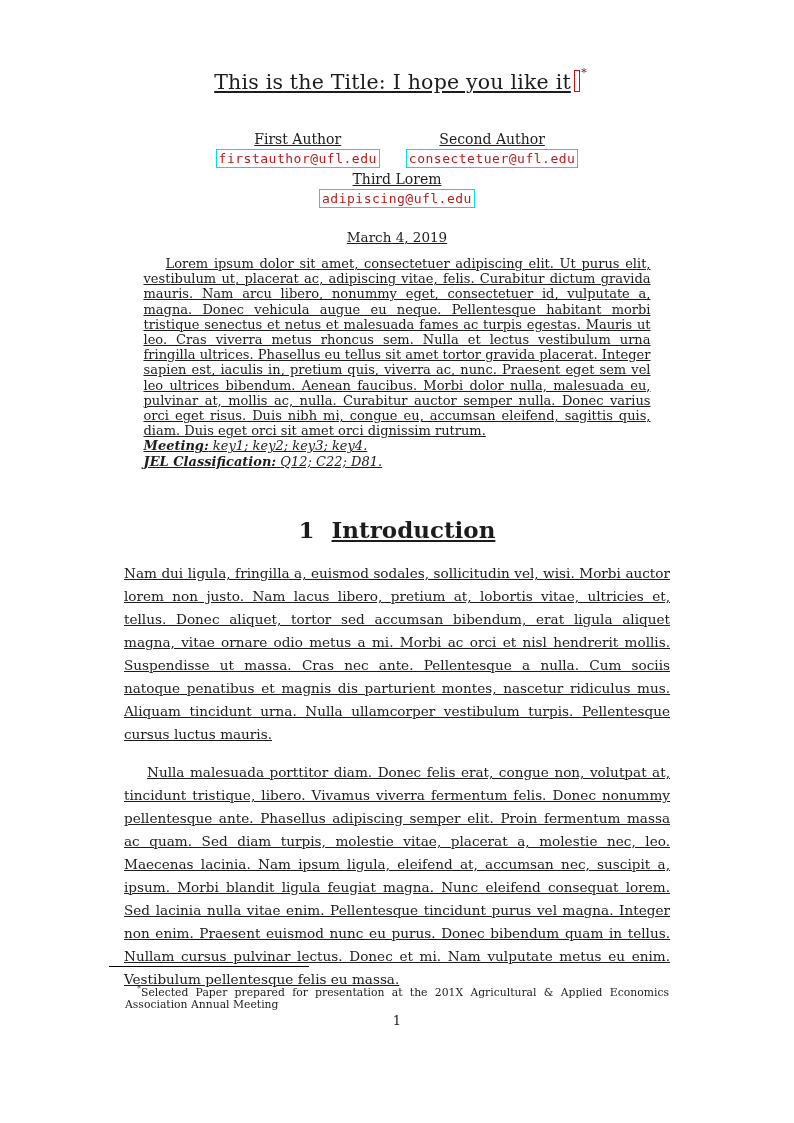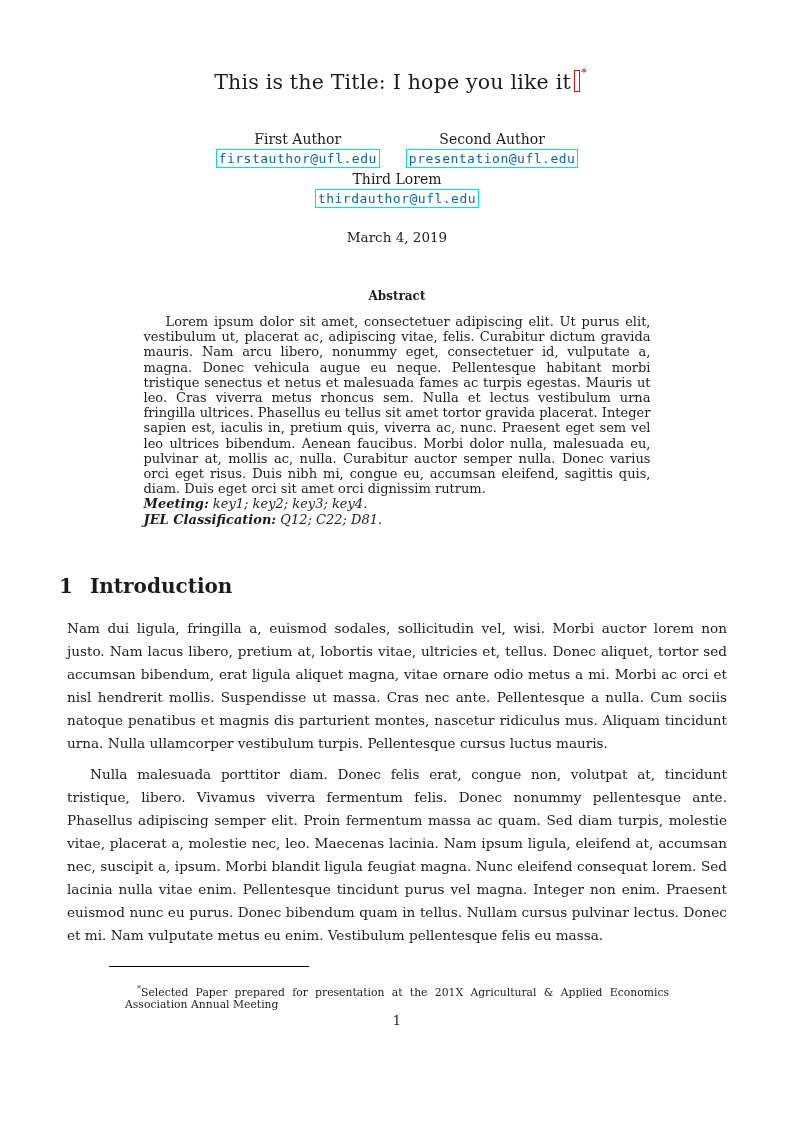--- a/index.html
+++ b/index.html
@@ -7,21 +7,21 @@
     position: relative;
     width: 794px;
     height: 1123px;
     margin: 0 auto;
     background: #ffffff;
     font-family: "DejaVu Serif", "Liberation Serif", serif;
     color: #1c1c1c;
     overflow: hidden;
     box-sizing: border-box;
   }
-  .content { padding: 0 59px; }
+  .content { padding: 0 109px; text-decoration: underline; }
 
   
   .title-wrap { padding-top: 70px; text-align: center; }
   .paper-title { font-size: 20.5px; font-weight: normal; margin: 0; letter-spacing: 0.2px; }
   .fnmark { display: inline-block; position: relative; margin-left: 3px; }
   .fnbox {
     display: inline-block;
     width: 4px; height: 20px;
     border: 1.5px solid var(--footnote-box-border, #cc1111);
     vertical-align: -3px;
@@ -37,46 +37,46 @@
   .author-block.third { margin-top: 3px; }
   .author-name { font-size: 14px; line-height: 17px; }
   .author-email-box {
     display: inline-block;
     margin-top: 1px;
     border: 1px solid var(--link-box-border, #00dede);
     padding: 0 2px;
     font-family: "DejaVu Sans Mono", "Liberation Mono", monospace;
     font-size: 13px;
     line-height: 17px;
-    color: #0369a1;
+    color: #b91c1c;
     letter-spacing: 0.5px;
   }
   .date-line { margin-top: 21px; text-align: center; font-size: 13.5px; }
 
   
   .abstract-heading { margin-top: 44px; text-align: center; font-size: 12px; font-weight: bold; }
   .abstract-body {
     width: 507px; margin: 11px auto 4px;
     font-size: 13px; line-height: 15.2px;
     text-align: justify;
   }
   .abstract-body .abstract-text { margin: 0; text-indent: 22px; }
   .meta-line { margin: 0; font-style: italic; }
   .meta-label { font-weight: bold; font-style: italic; }
 
   
   .section-heading {
     margin: 47px 0 19px 0;
-    font-size: 20px; font-weight: bold;
+    font-size: 23px; font-weight: bold; text-align: center;
   }
   .section-number { display: inline-block; margin-right: 17px; }
 
   
   .body-text { font-size: 13.6px; line-height: 23px; text-align: justify; }
-  .body-text p { margin: 8px; }
+  .body-text p { margin: 15px; }
   .body-text p.indent { text-indent: 23px; }
 
   
   .footnote-area { position: absolute; left: 109px; width: 576px; top: 966px; }
   .footnote-rule { width: 200px; border-top: 1px solid #000; margin: 0 0 4px 0; }
   .footnote-text {
     font-size: 10.8px; line-height: 12.6px;
     text-align: justify; text-indent: 12px; margin: 16px;
   }
   .footnote-text sup { font-size: 8px; }
@@ -93,33 +93,32 @@
       <h1 class="paper-title"><span>This is the Title: I hope you like it</span><span class="fnmark"><span class="fnbox"></span><sup class="fnstar">*</sup></span></h1>
     </div>
 
     <div class="authors-row">
       <div class="author-block">
         <div class="author-name">First Author</div>
         <span class="author-email-box">firstauthor@ufl.edu</span>
       </div>
       <div class="author-block">
         <div class="author-name">Second Author</div>
-        <span class="author-email-box">presentation@ufl.edu</span>
+        <span class="author-email-box">consectetuer@ufl.edu</span>
       </div>
     </div>
     <div class="authors-row" style="margin-top:0;">
       <div class="author-block third">
         <div class="author-name">Third Lorem</div>
-        <span class="author-email-box">thirdauthor@ufl.edu</span>
+        <span class="author-email-box">adipiscing@ufl.edu</span>
       </div>
     </div>
 
     <div class="date-line">March 4, 2019</div>
 
-    <div class="abstract-heading">Abstract</div>
     <div class="abstract-body">
       <p class="abstract-text">Lorem ipsum dolor sit amet, consectetuer adipiscing elit. Ut purus elit, vestibulum ut, placerat ac, adipiscing vitae, felis. Curabitur dictum gravida mauris. Nam arcu libero, nonummy eget, consectetuer id, vulputate a, magna. Donec vehicula augue eu neque. Pellentesque habitant morbi tristique senectus et netus et malesuada fames ac turpis egestas. Mauris ut leo. Cras viverra metus rhoncus sem. Nulla et lectus vestibulum urna fringilla ultrices. Phasellus eu tellus sit amet tortor gravida placerat. Integer sapien est, iaculis in, pretium quis, viverra ac, nunc. Praesent eget sem vel leo ultrices bibendum. Aenean faucibus. Morbi dolor nulla, malesuada eu, pulvinar at, mollis ac, nulla. Curabitur auctor semper nulla. Donec varius orci eget risus. Duis nibh mi, congue eu, accumsan eleifend, sagittis quis, diam. Duis eget orci sit amet orci dignissim rutrum.</p>
       <p class="meta-line"><span class="meta-label">Meeting:</span> <span>key1; key2; key3; key4.</span></p>
       <p class="meta-line"><span class="meta-label">JEL Classification:</span> <span>Q12; C22; D81.</span></p>
     </div>
 
     <h2 class="section-heading"><span class="section-number">1</span><span>Introduction</span></h2>
 
     <div class="body-text">
       <p>Nam dui ligula, fringilla a, euismod sodales, sollicitudin vel, wisi. Morbi auctor lorem non justo. Nam lacus libero, pretium at, lobortis vitae, ultricies et, tellus. Donec aliquet, tortor sed accumsan bibendum, erat ligula aliquet magna, vitae ornare odio metus a mi. Morbi ac orci et nisl hendrerit mollis. Suspendisse ut massa. Cras nec ante. Pellentesque a nulla. Cum sociis natoque penatibus et magnis dis parturient montes, nascetur ridiculus mus. Aliquam tincidunt urna. Nulla ullamcorper vestibulum turpis. Pellentesque cursus luctus mauris.</p>

